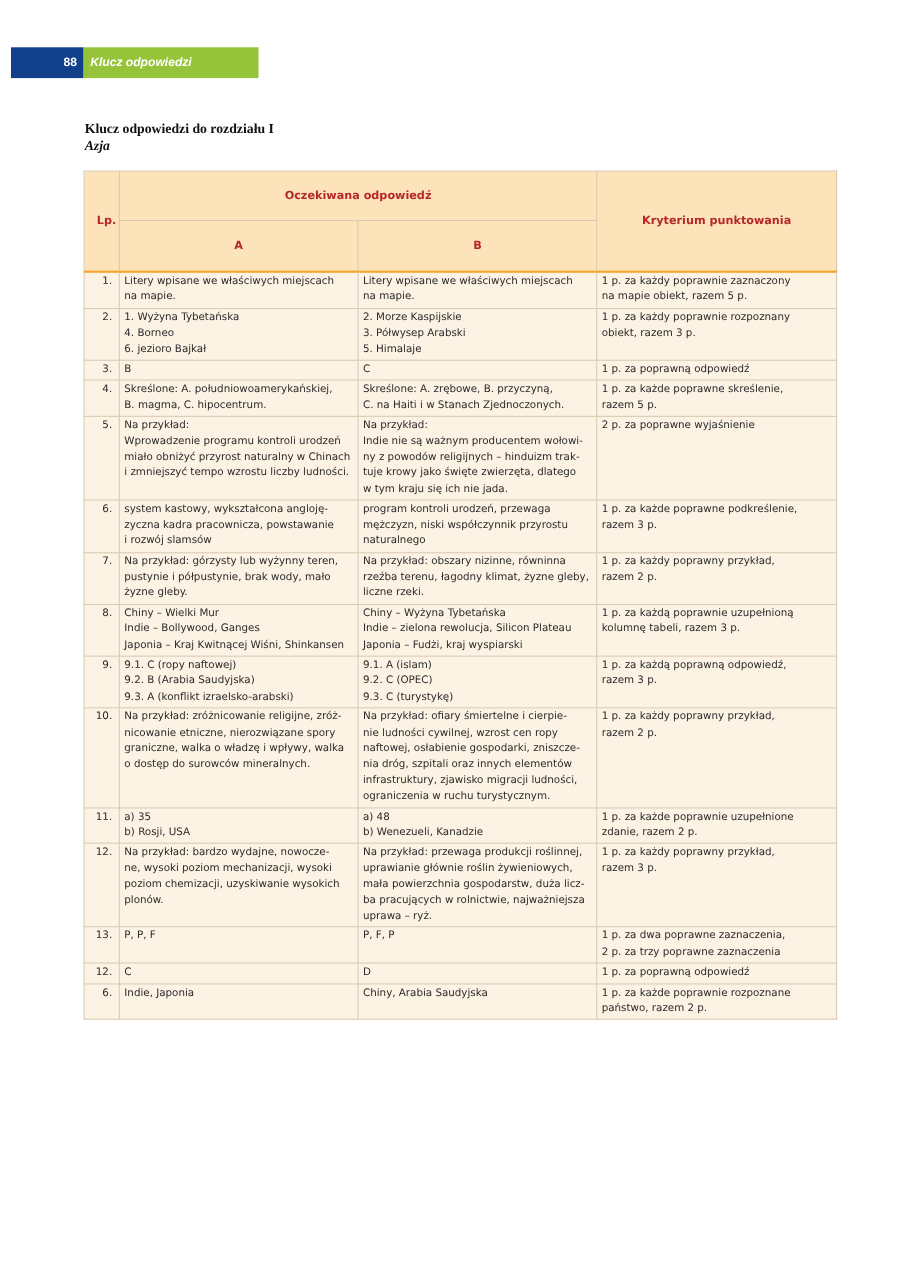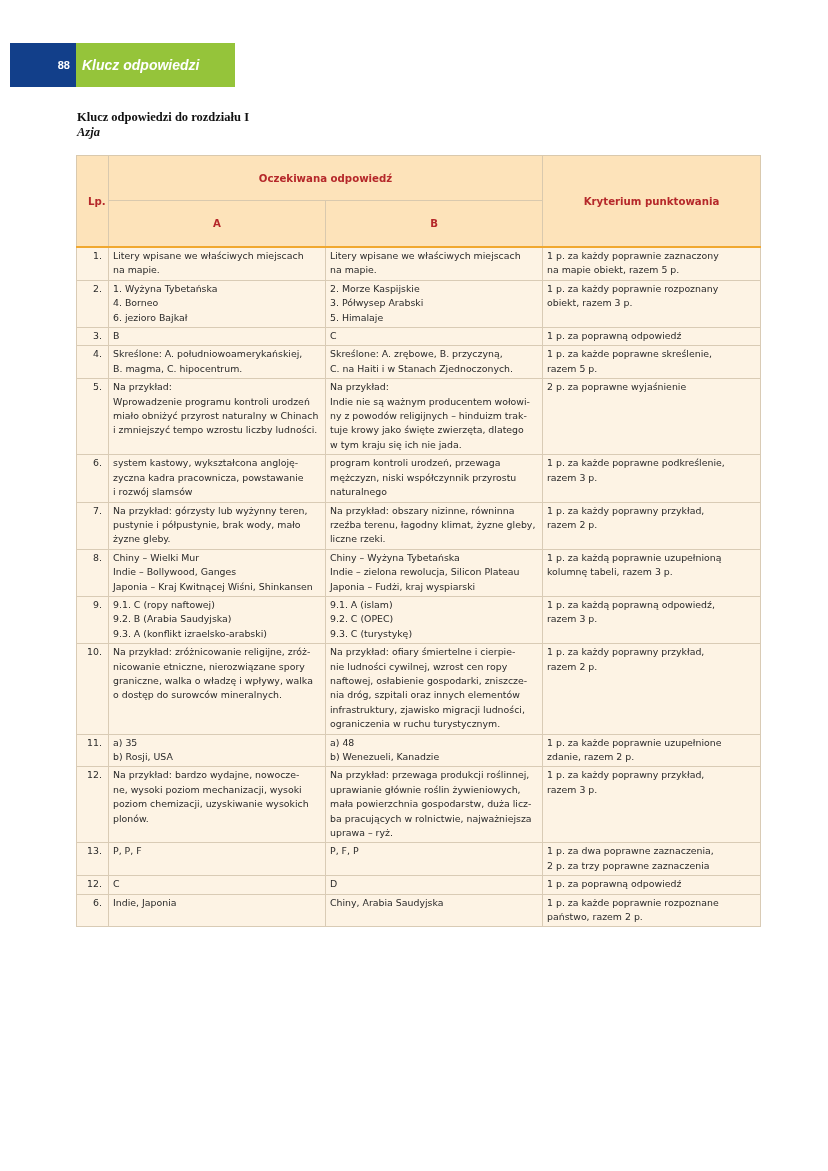--- a/index.html
+++ b/index.html
@@ -1,19 +1,19 @@
 <!DOCTYPE html>
 <html><head>
 <meta charset="utf-8">
 <style>
   html, body { margin: 0; padding: 0; background: #ffffff; }
   body { width: 828px; height: 1171px; position: relative; overflow: hidden; font-family: "DejaVu Sans", sans-serif; }
-  .band { position: absolute; top: 43px; left: 10px; height: 44px; display: flex; }
+  .band { position: absolute; top: 43px; left: 10px; height: 28px; display: flex; }
   .band .num { width: 66px; background: #123f8a; color: #fff; font-weight: bold; font-size: 11px; display: flex; align-items: center; justify-content: flex-end; padding-right: 6px; box-sizing: border-box; font-family: "Liberation Sans", sans-serif; }
-  .band .title { width: 159px; background: #95c43a; color: #fff; font-weight: bold; font-style: italic; font-size: 14px; display: flex; align-items: center; padding-left: 6px; box-sizing: border-box; font-family: "Liberation Sans", sans-serif; }
+  .band .title { width: 159px; background: #95c43a; color: #fff; font-weight: bold; font-style: italic; font-size: 11px; display: flex; align-items: center; padding-left: 6px; box-sizing: border-box; font-family: "Liberation Sans", sans-serif; }
   .heading { position: absolute; left: 77px; top: 110px; font-family: Liberation Serif, serif; color: #111; }
   .heading .h1 { font-size: 12.5px; font-weight: bold; line-height: 15px; }
   .heading .h2 { font-size: 12.5px; font-weight: bold; font-style: italic; line-height: 15px; }
   table.key { position: absolute; left: 76px; top: 155px; width: 684px; border-collapse: collapse; table-layout: fixed; font-family: "DejaVu Sans", sans-serif; font-size: 9.4px; color: #2a2a2a; }
   table.key col.c-lp { width: 32px; }
   table.key col.c-a { width: 217px; }
   table.key col.c-b { width: 217px; }
   table.key col.c-k { width: 218px; }
   table.key th { background: #fde3ba; color: #b5282a; font-weight: bold; font-size: 10.2px; border: 1px solid #d9c9ae; padding: 11px; }
   table.key thead tr.r1 th { height: 22px; }

